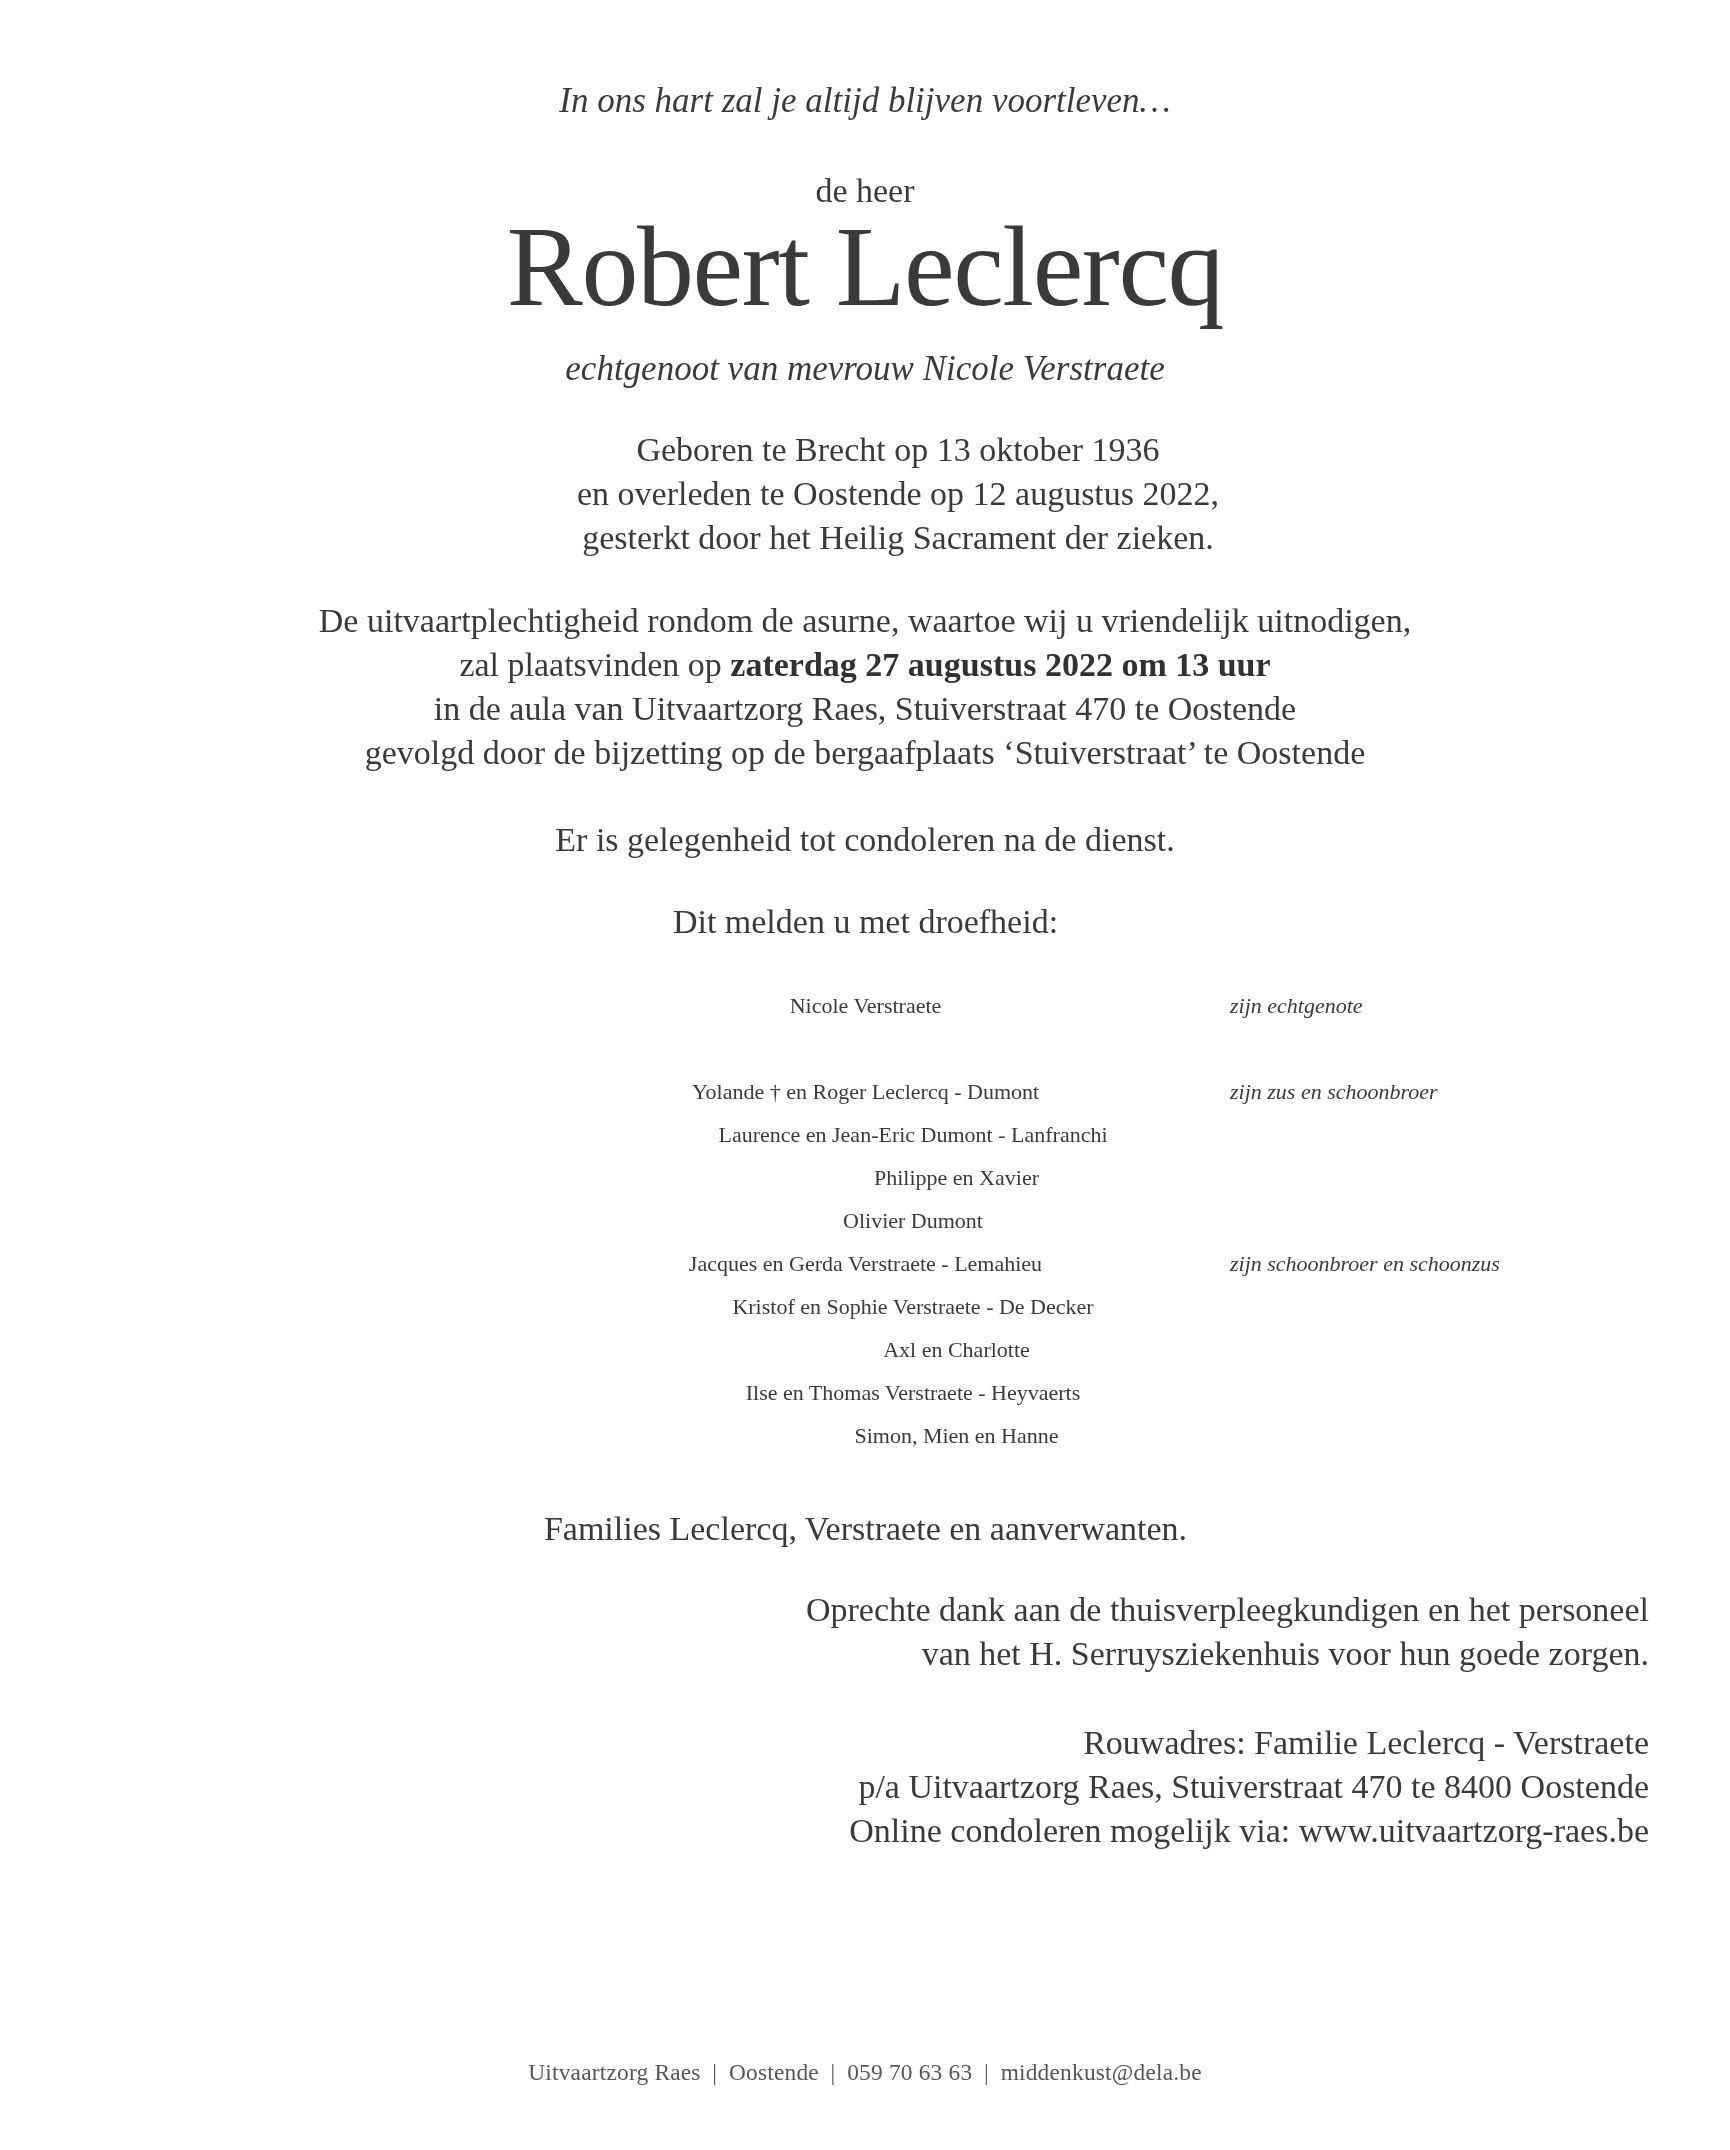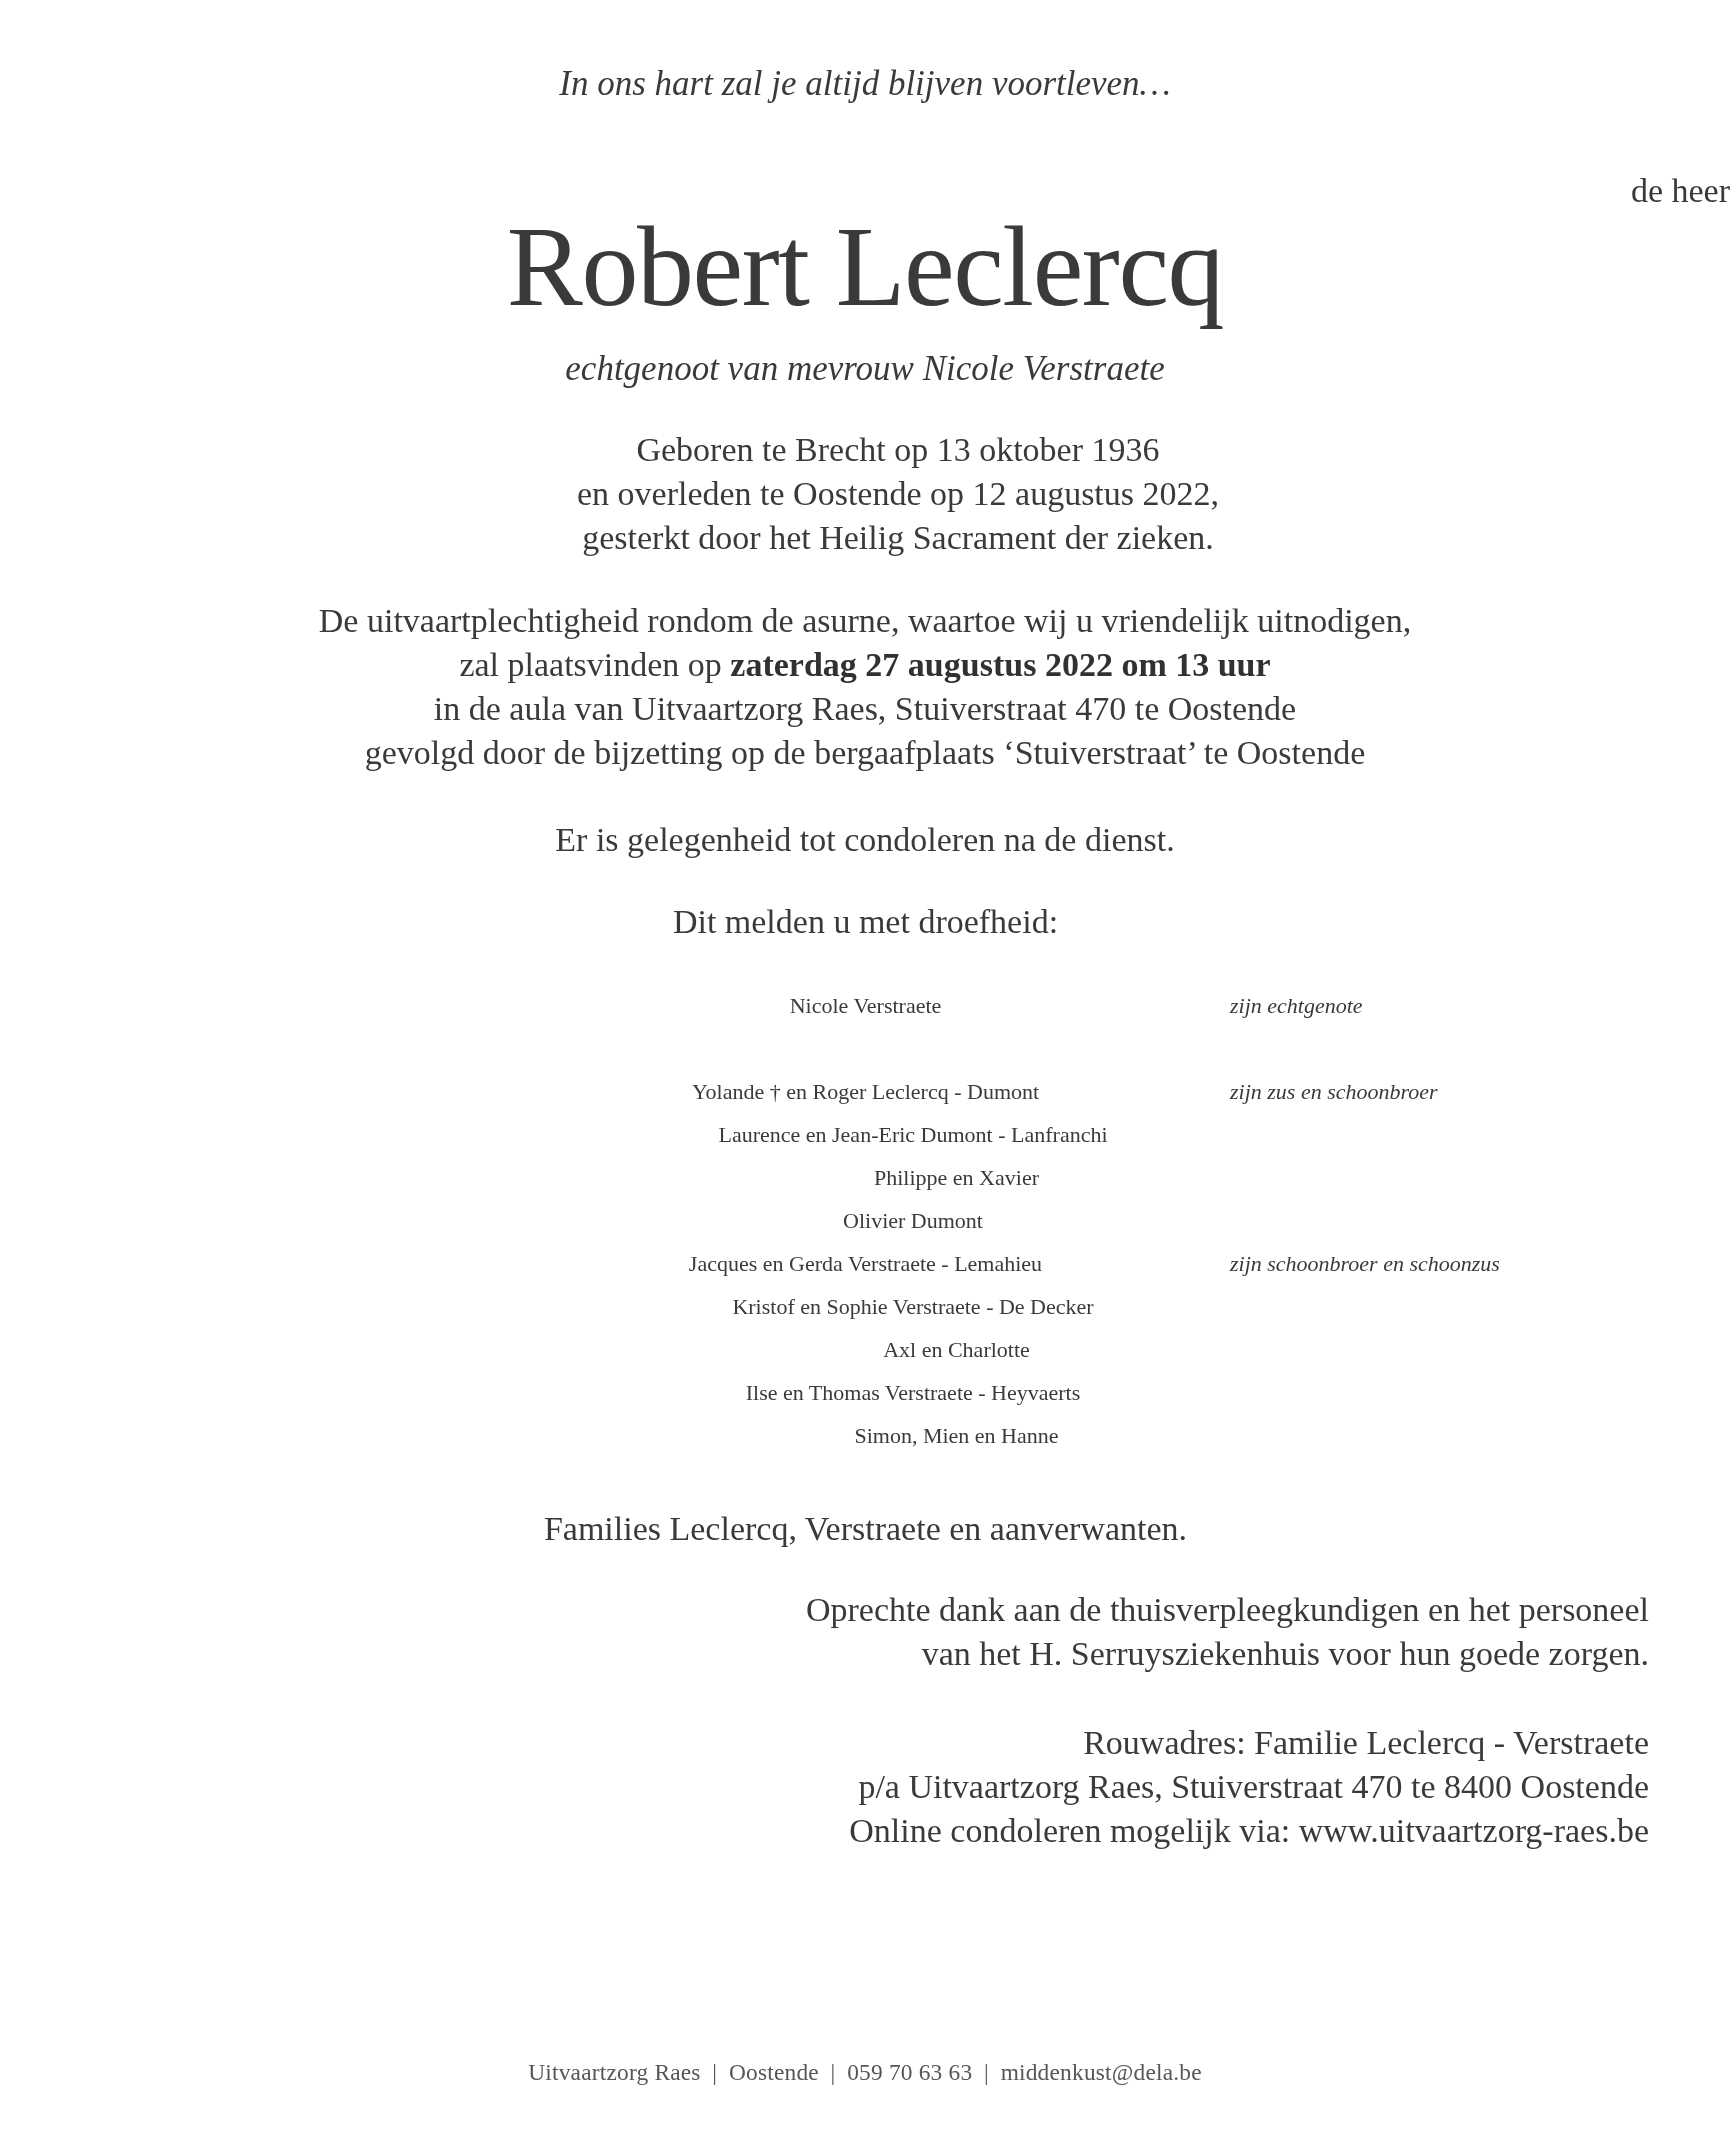--- a/index.html
+++ b/index.html
@@ -9,22 +9,22 @@
     height: 2151px;
     background: #ffffff;
     font-family: "Liberation Serif", "DejaVu Serif", serif;
     color: #3a3a3a;
     overflow: hidden;
   }
   .abs { position: absolute; left: 0; width: 100%; }
   .center { text-align: center; }
   .body-size { font-size: 34px; line-height: 44px; }
 
-  .opening { top: 64px; font-size: 35px; font-style: italic; }
-  .honorific { top: 172px; font-size: 34px; text-align: right; }
+  .opening { top: 81px; font-size: 35px; font-style: italic; }
+  .honorific { top: 172px; font-size: 34px; }
   .deceased-name {
     top: 210px;
     font-size: 114px;
     line-height: 1;
     letter-spacing: -1.4px;
     font-weight: normal;
     text-align: center;
   }
   .spouse-line { top: 349px; font-size: 35px; font-style: italic; }
   .life-dates { top: 428px; padding-left: 33px; }

